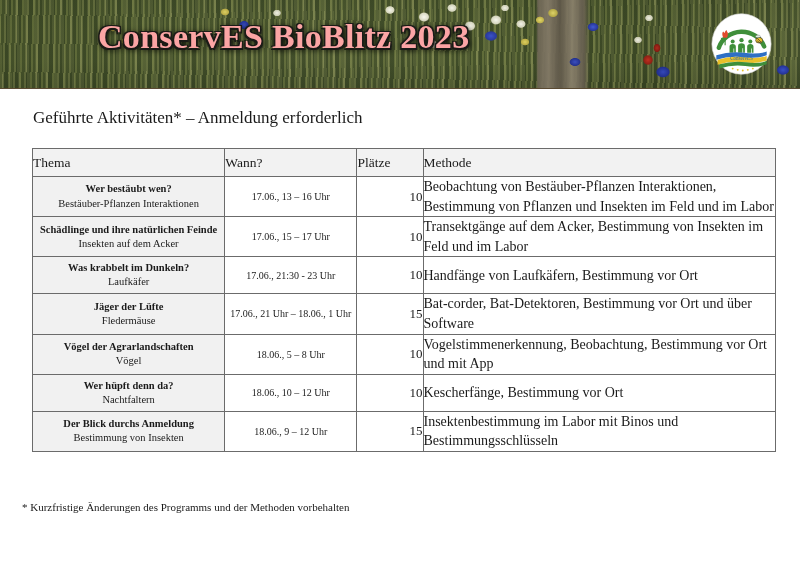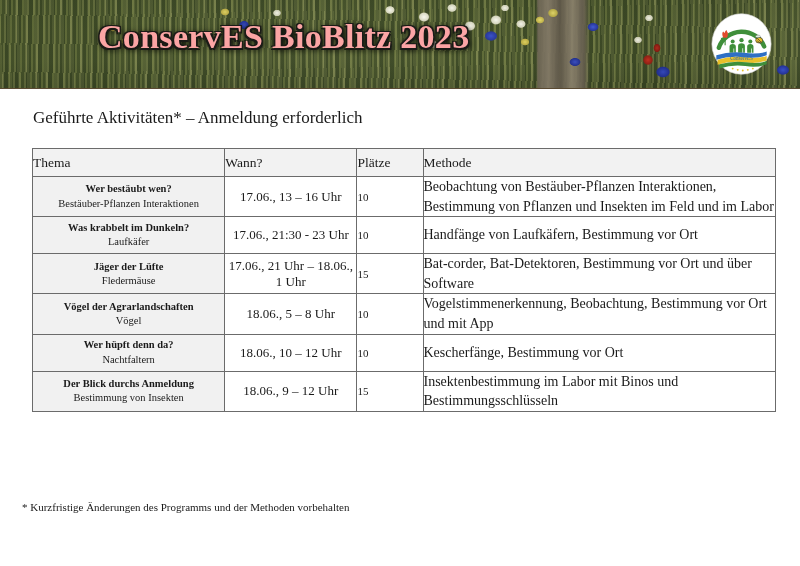--- a/index.html
+++ b/index.html
@@ -152,27 +152,27 @@
     text-align: center;
     font-size: 10.5px;
     line-height: 1.35;
     padding: 3px 4px;
     border-right: 1px solid #3d3d3d;
   }
   td.c-thema .t-main { font-weight: bold; display: block; }
   td.c-thema .t-sub  { display: block; }
   td.c-wann {
     text-align: center;
-    font-size: 13px;
+    font-size: 10px;
     padding: 2px 3px;
     margin-left: 28px;
   }
   td.c-plaetze {
-    text-align: left;
-    font-size: 11px;
+    text-align: right;
+    font-size: 13px;
   }
   td.c-methode {
     text-align: left;
     font-size: 14px;
     line-height: 1.4;
     padding: 3px 10px;
     margin-top: 8px;
   }
 
   .footnote {
@@ -253,20 +253,29 @@
         <td class="c-thema">
           <span class="t-main">Wer bestäubt wen?</span>
           <span class="t-sub">Bestäuber-Pflanzen Interaktionen</span>
         </td>
         <td class="c-wann">17.06., 13 – 16 Uhr</td>
         <td class="c-plaetze">10</td>
         <td class="c-methode">Beobachtung von Bestäuber-Pflanzen Interaktionen, Bestimmung von Pflanzen und Insekten im Feld und im Labor</td>
       </tr>
       <tr>
         <td class="c-thema">
+          <span class="t-main">Schädlinge und ihre natürlichen Feinde</span>
+          <span class="t-sub">Insekten auf dem Acker</span>
+        </td>
+        <td class="c-wann">17.06., 15 – 17 Uhr</td>
+        <td class="c-plaetze">10</td>
+        <td class="c-methode">Transektgänge auf dem Acker, Bestimmung von Insekten im Feld und im Labor</td>
+      </tr>
+      <tr>
+        <td class="c-thema">
           <span class="t-main">Was krabbelt im Dunkeln?</span>
           <span class="t-sub">Laufkäfer</span>
         </td>
         <td class="c-wann">17.06., 21:30 - 23 Uhr</td>
         <td class="c-plaetze">10</td>
         <td class="c-methode">Handfänge von Laufkäfern, Bestimmung vor Ort</td>
       </tr>
       <tr>
         <td class="c-thema">
           <span class="t-main">Jäger der Lüfte</span>

